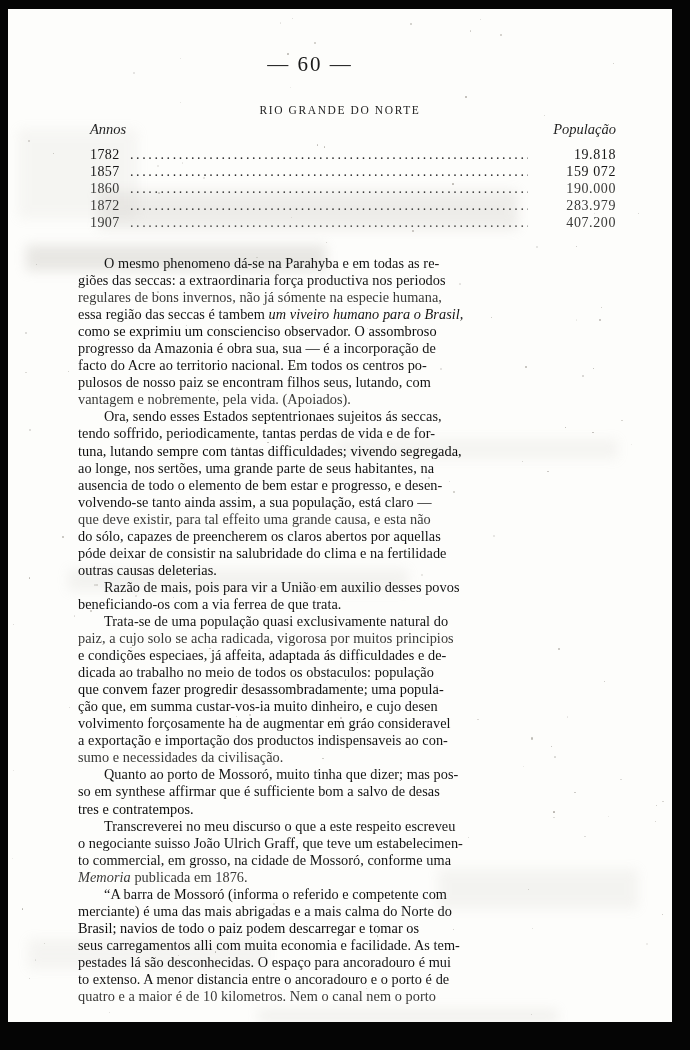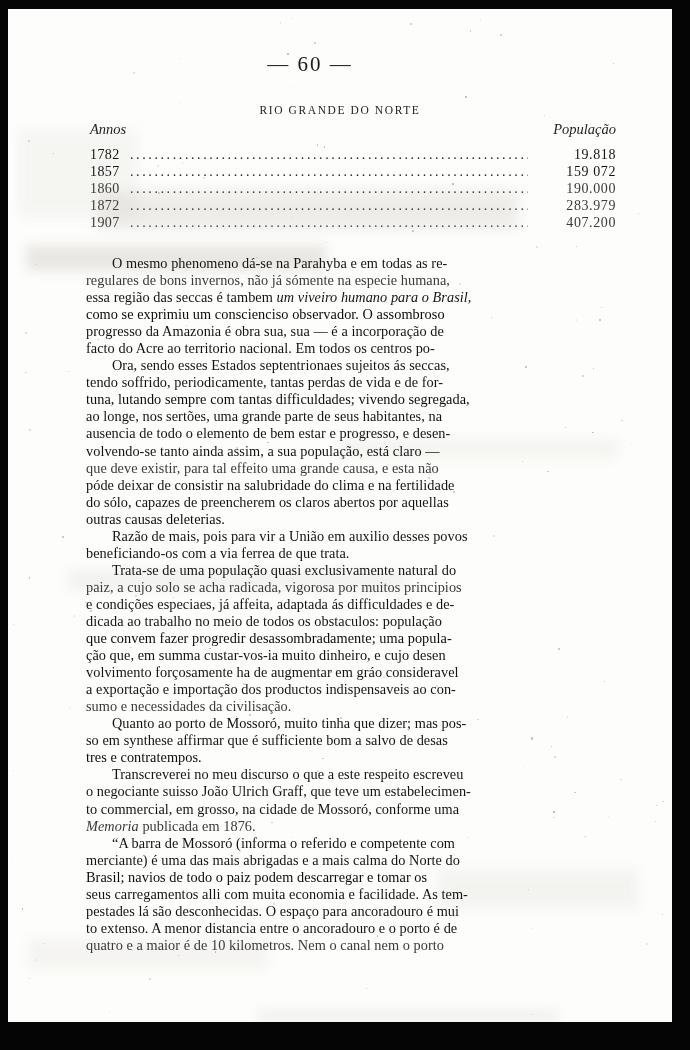--- a/index.html
+++ b/index.html
@@ -137,21 +137,21 @@
   .row-pop {
     position: absolute;
     right: 0;
     top: 0;
     letter-spacing: .6px;
   }
 
   
   #body-text {
     position: absolute;
-    left: 78px;
+    left: 70px;
     top: 246px;
     width: 530px;
     color: #121212;
   }
   .body-line {
     height: 17.05px;
     font-size: 14.3px;
     line-height: 17.05px;
     white-space: nowrap;
     overflow: hidden;
@@ -376,34 +376,37 @@
           <div class="table-row">
             <span class="row-year faint">1907</span>
             <span class="row-leader fainter">..................................................................</span>
             <span class="row-pop faint">407.200</span>
           </div>
         </div>
     </div>
 
     <div id="body-text">
         <div class="body-line indent">O mesmo phenomeno dá-se na Parahyba e em todas as re-</div>
+        <div class="body-line">giões das seccas: a extraordinaria força productiva nos periodos</div>
         <div class="body-line faint">regulares de bons invernos, não já sómente na especie humana,</div>
         <div class="body-line"><span>essa região das seccas é tambem </span><span class="ital">um viveiro humano para o Brasil,</span></div>
         <div class="body-line dark">como se exprimiu um conscienciso observador. O assombroso</div>
         <div class="body-line">progresso da Amazonia é obra sua, sua — é a incorporação de</div>
         <div class="body-line">facto do Acre ao territorio nacional. Em todos os centros po-</div>
+        <div class="body-line">pulosos de nosso paiz se encontram filhos seus, lutando, com</div>
+        <div class="body-line faint">vantagem e nobremente, pela vida. (Apoiados).</div>
         <div class="body-line indent">Ora, sendo esses Estados septentrionaes sujeitos ás seccas,</div>
         <div class="body-line">tendo soffrido, periodicamente, tantas perdas de vida e de for-</div>
         <div class="body-line dark">tuna, lutando sempre com tantas difficuldades; vivendo segregada,</div>
         <div class="body-line">ao longe, nos sertões, uma grande parte de seus habitantes, na</div>
         <div class="body-line">ausencia de todo o elemento de bem estar e progresso, e desen-</div>
         <div class="body-line">volvendo-se tanto ainda assim, a sua população, está claro —</div>
         <div class="body-line faint">que deve existir, para tal effeito uma grande causa, e esta não</div>
+        <div class="body-line">do sólo, capazes de preencherem os claros abertos por aquellas</div>
         <div class="body-line">póde deixar de consistir na salubridade do clima e na fertilidade</div>
-        <div class="body-line">do sólo, capazes de preencherem os claros abertos por aquellas</div>
         <div class="body-line dark">outras causas deleterias.</div>
         <div class="body-line indent">Razão de mais, pois para vir a União em auxilio desses povos</div>
         <div class="body-line">beneficiando-os com a via ferrea de que trata.</div>
         <div class="body-line indent">Trata-se de uma população quasi exclusivamente natural do</div>
         <div class="body-line faint">paiz, a cujo solo se acha radicada, vigorosa por muitos principios</div>
         <div class="body-line">e condições especiaes, já affeita, adaptada ás difficuldades e de-</div>
         <div class="body-line">dicada ao trabalho no meio de todos  os obstaculos: população</div>
         <div class="body-line dark">que convem fazer progredir desassombradamente; uma popula-</div>
         <div class="body-line">ção que, em summa custar-vos-ia muito dinheiro, e cujo desen</div>
         <div class="body-line">volvimento forçosamente ha de augmentar em gráo consideravel</div>

